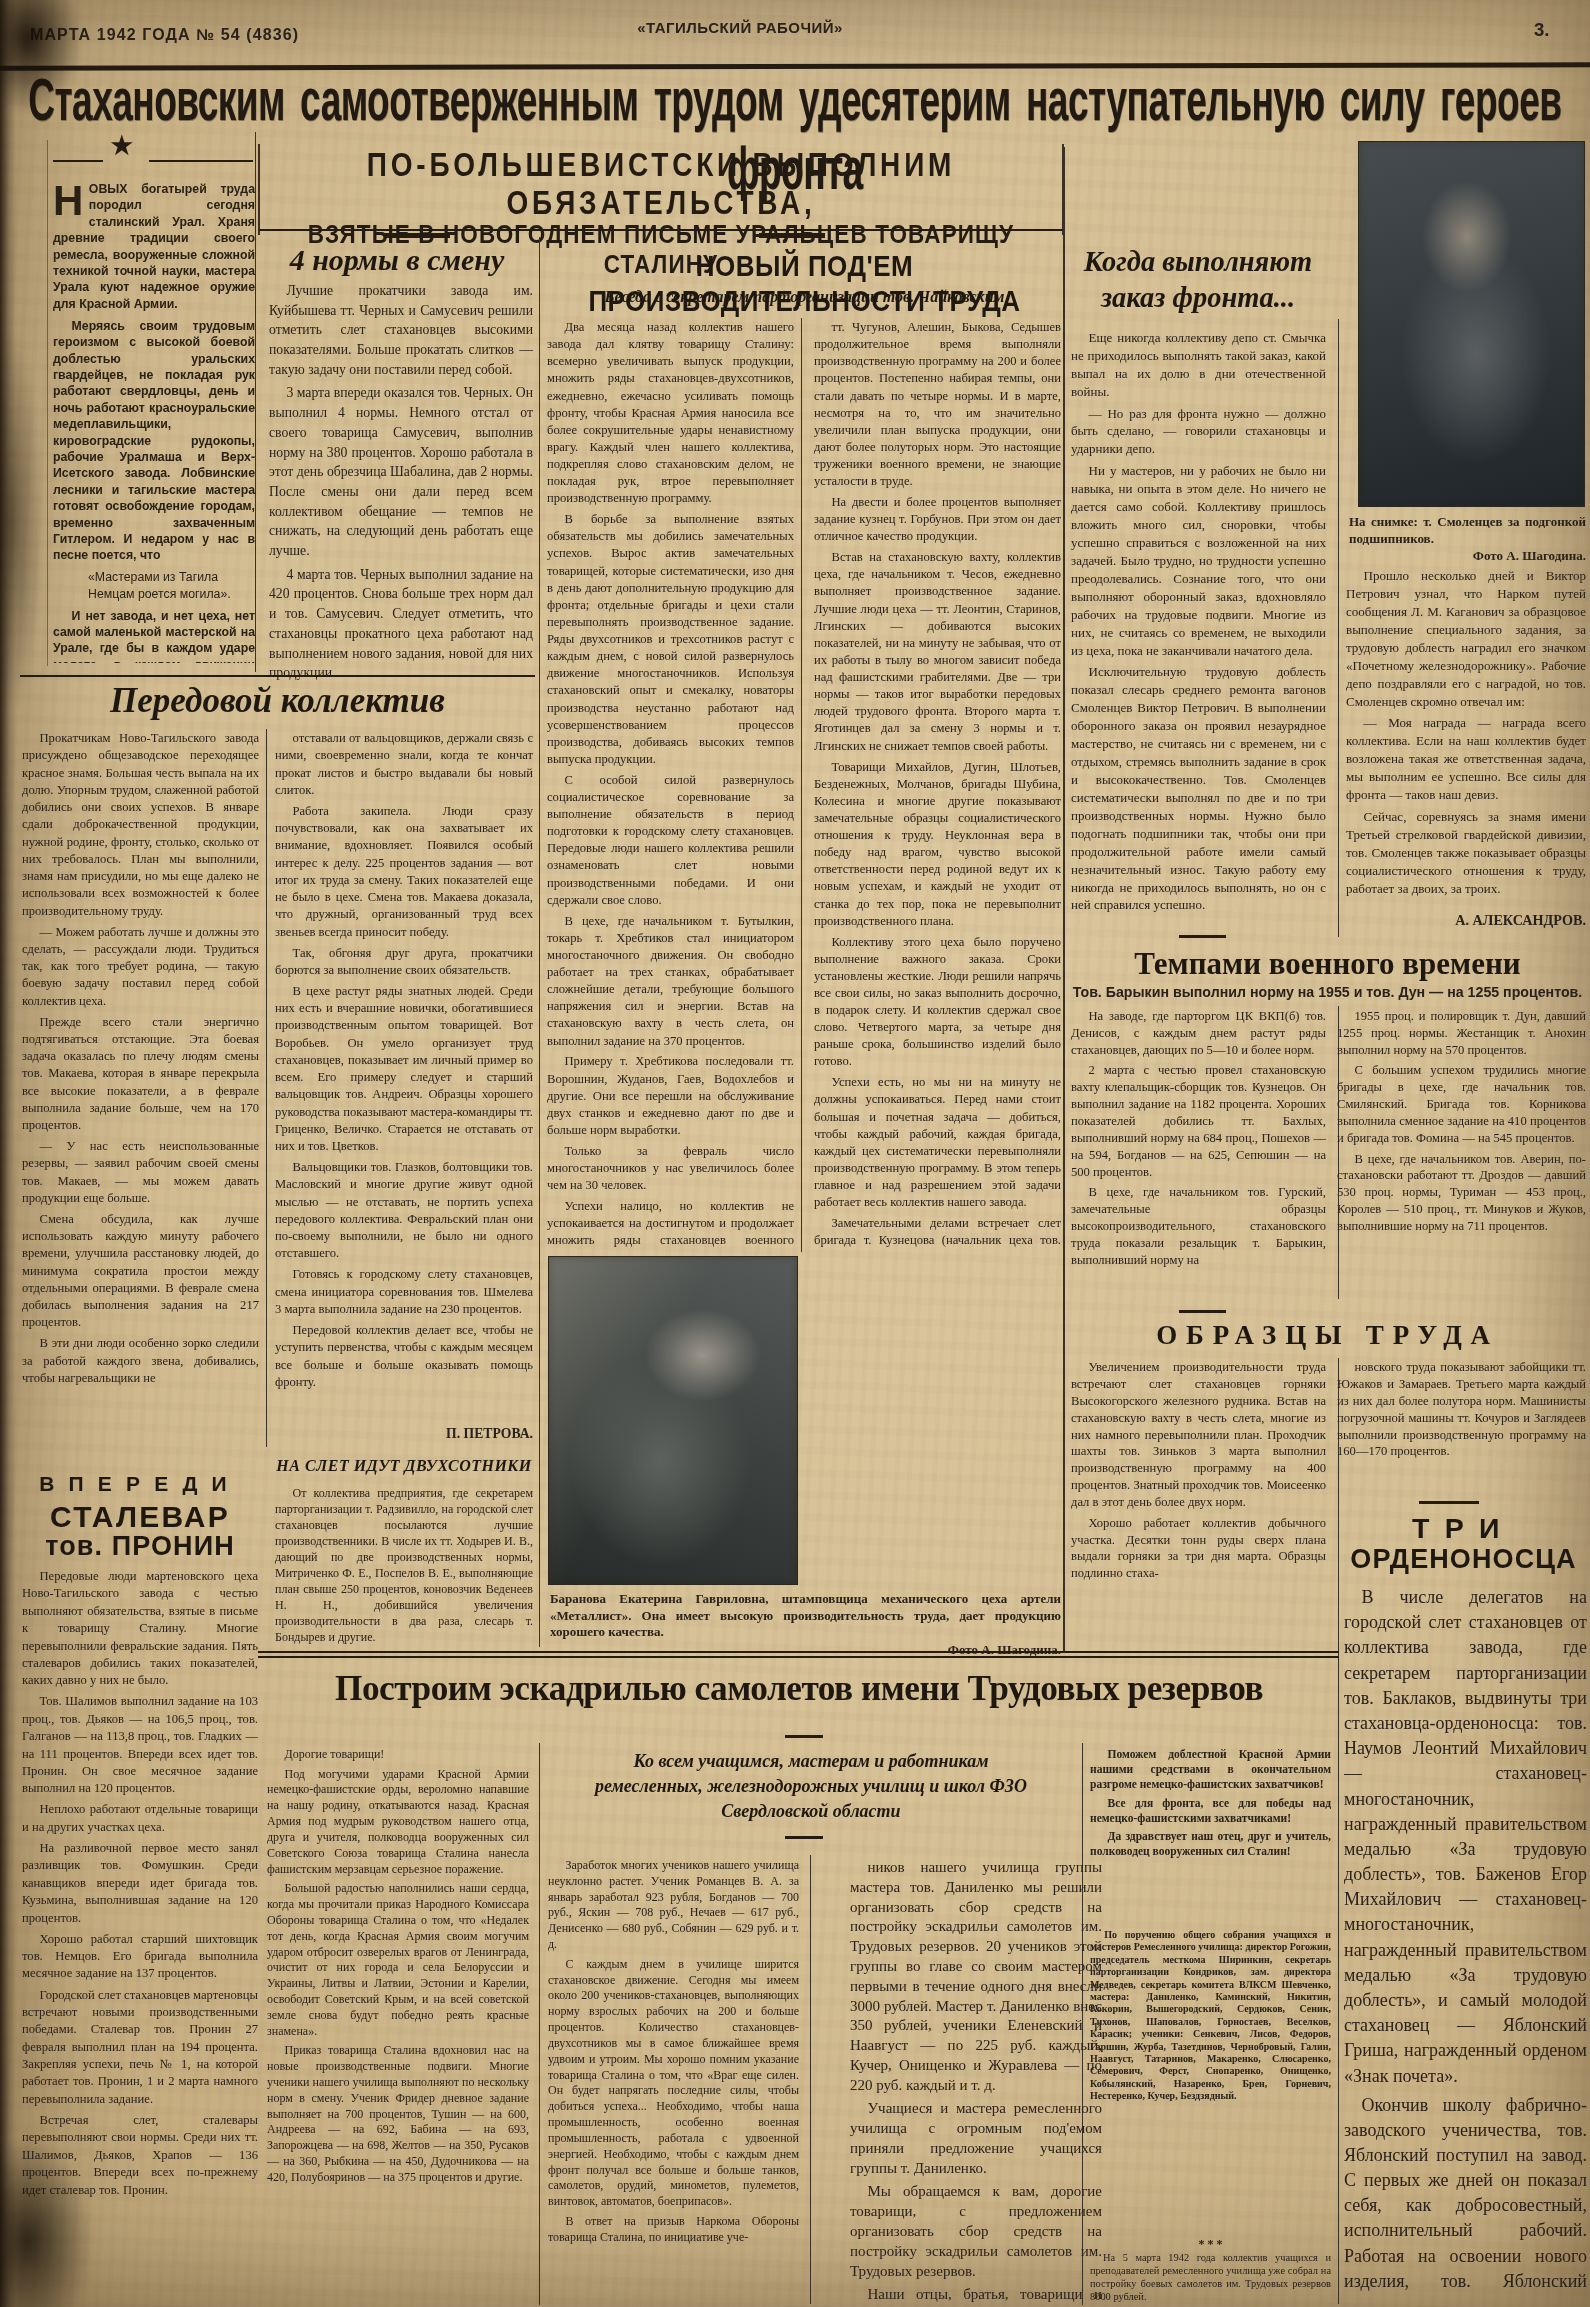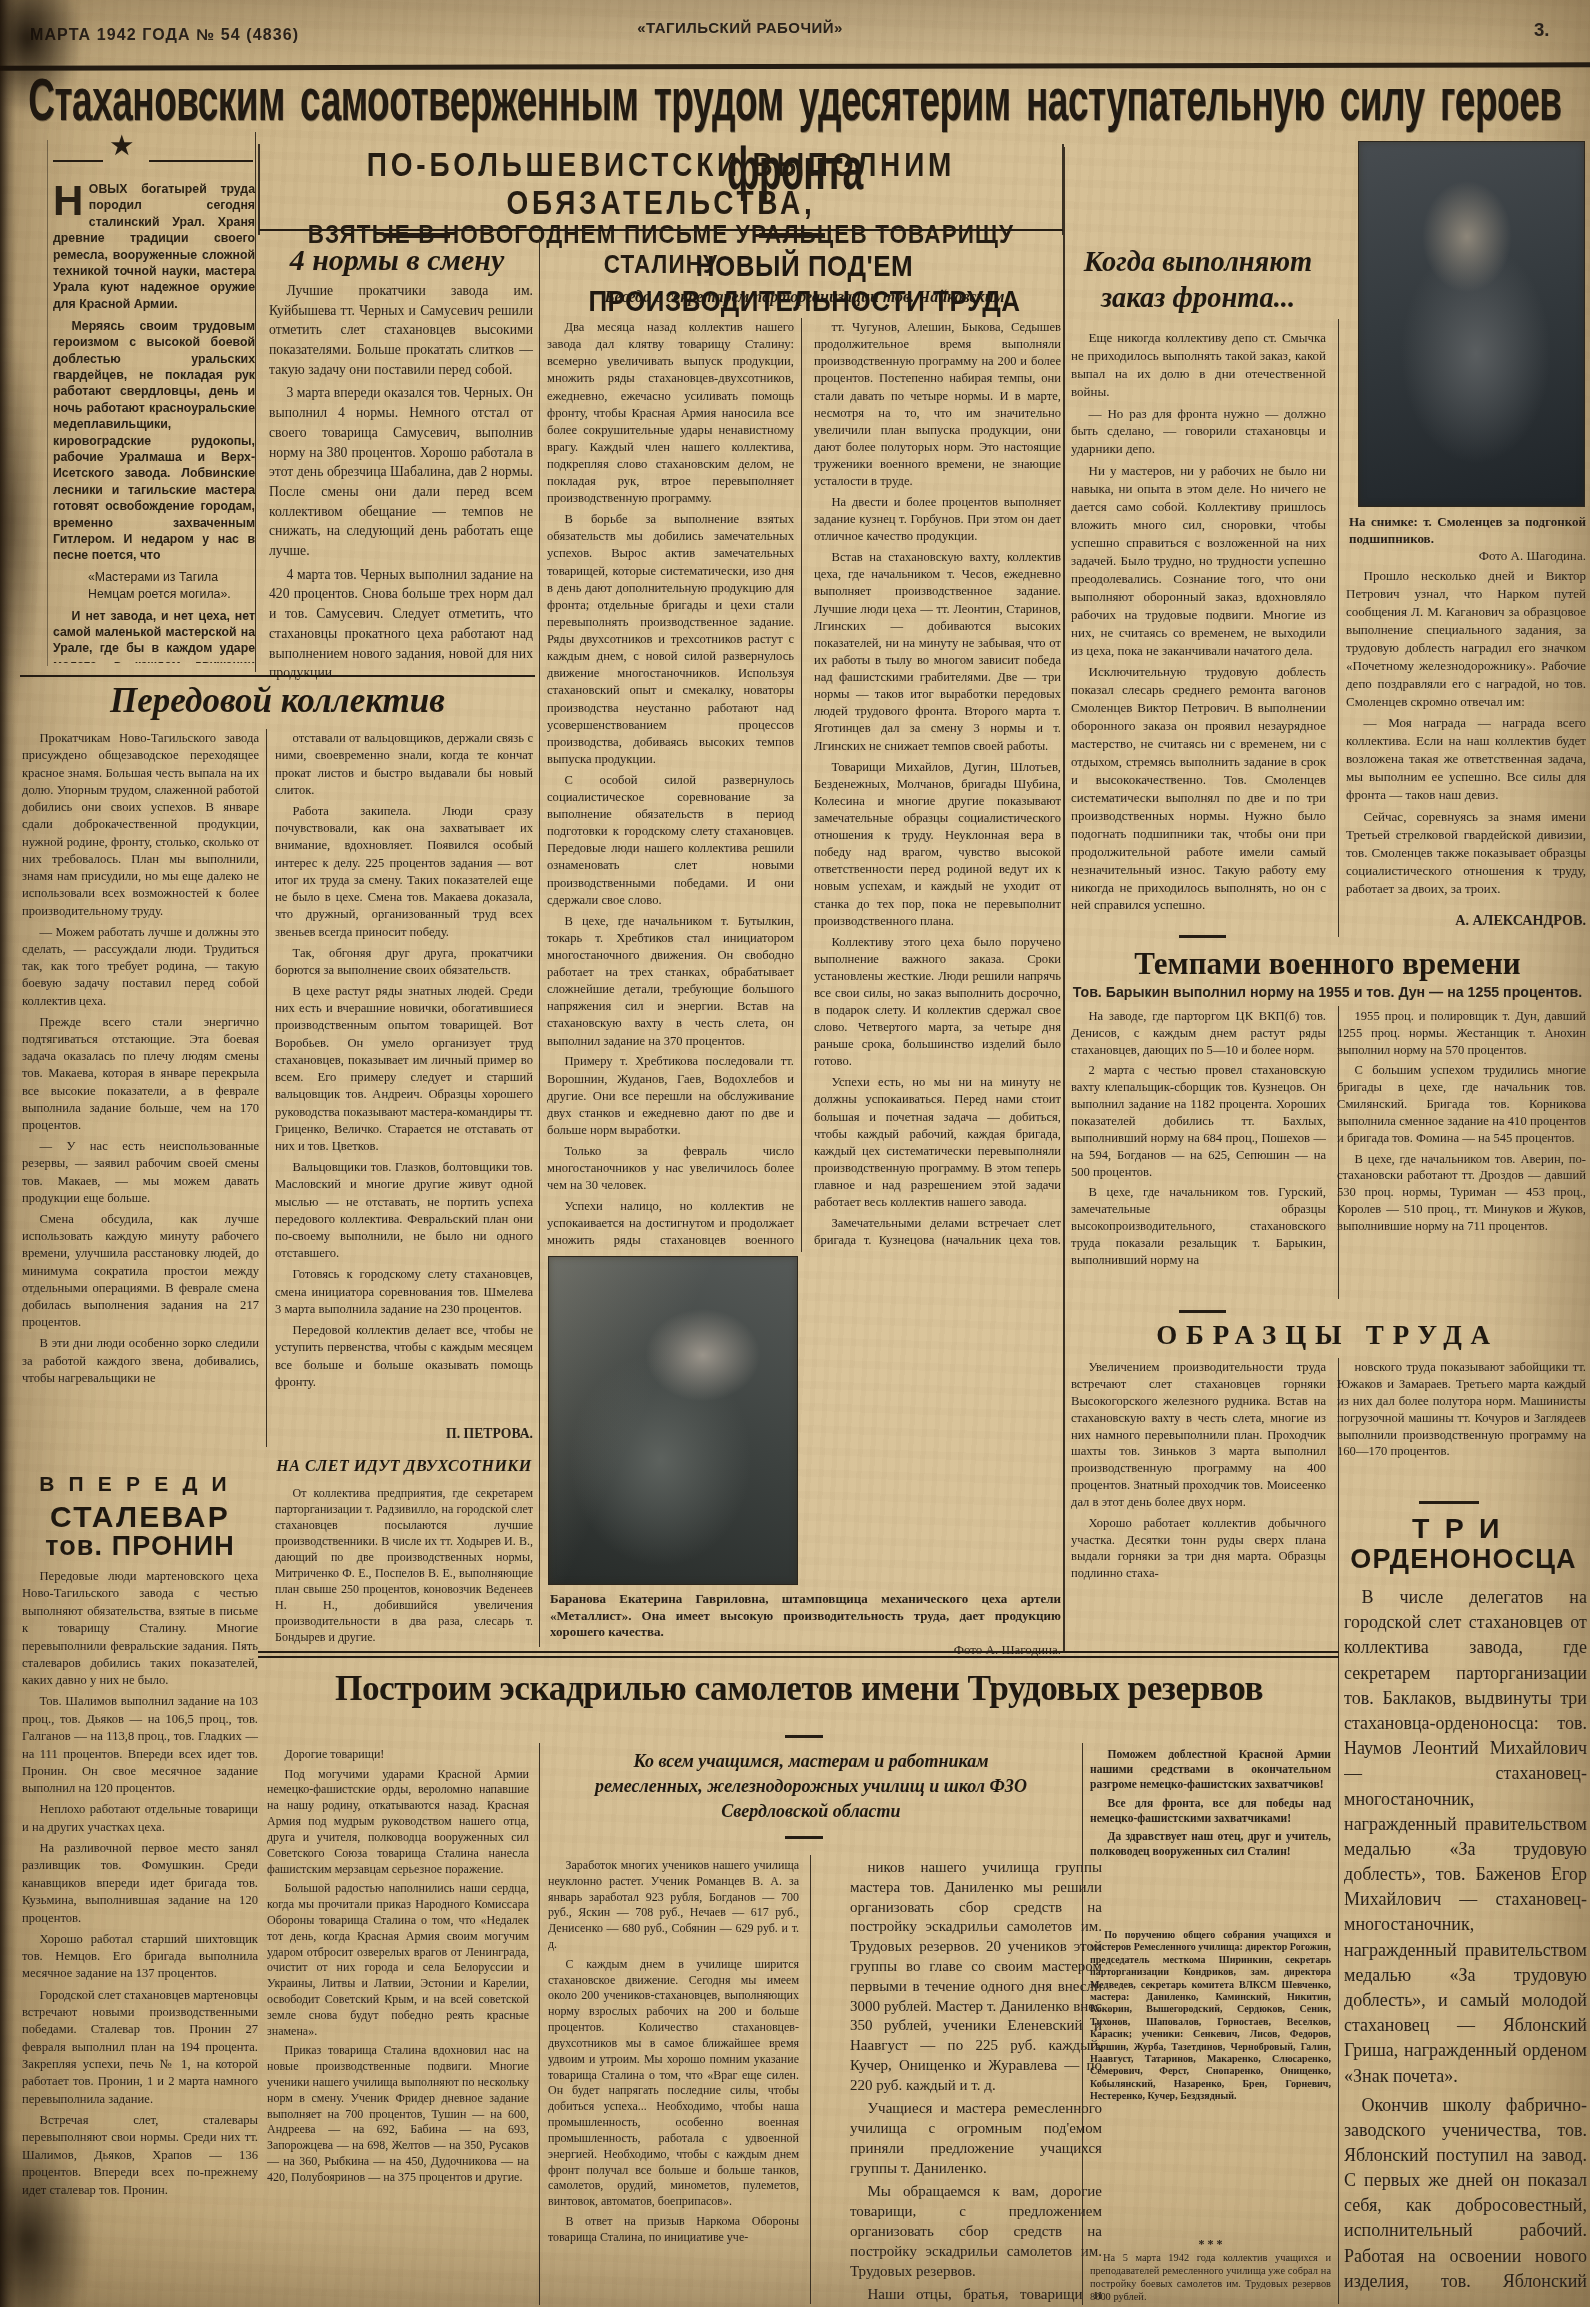--- a/index.html
+++ b/index.html
@@ -14,21 +14,21 @@
   .abs{position:absolute;}
   .hr{position:absolute;background:#241c13;}
   .vr{position:absolute;background:#3a3023;width:1.6px;}
   .tcol{position:absolute;overflow:hidden;text-align:justify;}
   .tcol p{margin:0 0 3.8px;text-indent:17.5px;}
   .sans{font-family:"Liberation Sans",sans-serif;}
   .b{font-weight:bold;}
   .ctr{text-align:center;}
   .photo{position:absolute;border:0.5px solid #2c261d;box-shadow:0 0 7.7px rgba(50,35,15,.35) inset;}
   .caption{position:absolute;font-weight:bold;font-size:13px;line-height:1.28;text-align:justify;}
-  .caption .credit{text-align:right;font-weight:normal;margin-top:1.1px;}
+  .caption .credit{text-align:right;font-weight:bold;margin-top:1.1px;}
   .edge-left{position:absolute;left:0;top:0;width:16.4px;height:2307px;
     background:linear-gradient(90deg, rgba(28,18,9,.85), rgba(28,18,9,.25) 55%, rgba(28,18,9,0));}
   .blob{position:absolute;border-radius:50%;filter:blur(3.3px);}
   .banner{position:absolute;left:4.4px;top:67px;width:1581px;text-align:center;
     font-family:"Liberation Sans",sans-serif;font-weight:bold;font-size:37px;letter-spacing:-0.5px;word-spacing:5.5px;
     color:#211a12;transform:scaleY(1.62);transform-origin:top center;text-shadow:0.5px 0.5px 0 rgba(30,20,10,.4);}
   .boxhead1{font-family:"Liberation Sans",sans-serif;font-weight:bold;font-size:28px;letter-spacing:3.8px;
     transform:scaleY(1.18);transform-origin:top center;color:#241c12;}
   .boxhead2{font-family:"Liberation Sans",sans-serif;font-weight:bold;font-size:22.5px;letter-spacing:1.1px;
     transform:scaleY(1.12);transform-origin:top center;color:#241c12;margin-top:10px;}

